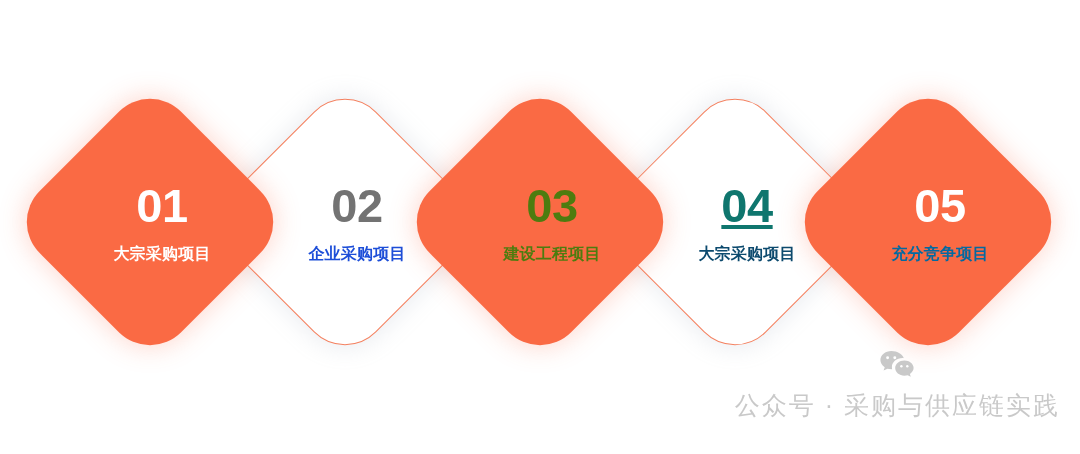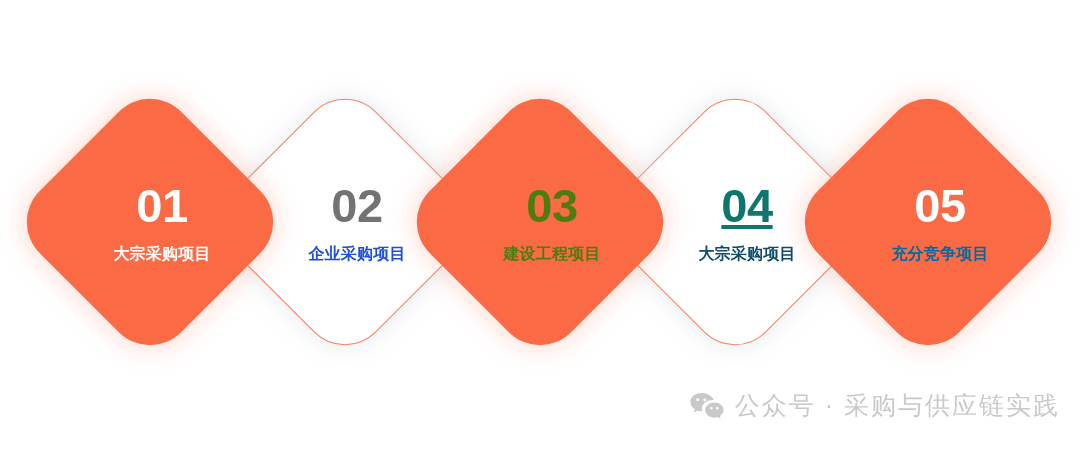--- a/index.html
+++ b/index.html
@@ -96,20 +96,21 @@
 
   
   .watermark {
     position: absolute;
     right: 20px;
     bottom: 32px;
     display: flex;
     align-items: center;
     gap: 11px;
     z-index: 5;
+    flex-direction: column;
   }
   .wechat-icon {
     width: 34px;
     height: 28px;
     display: block;
   }
   .watermark-text {
     font-size: 25px;
     color: #c9c9c9;
     letter-spacing: 2px;

